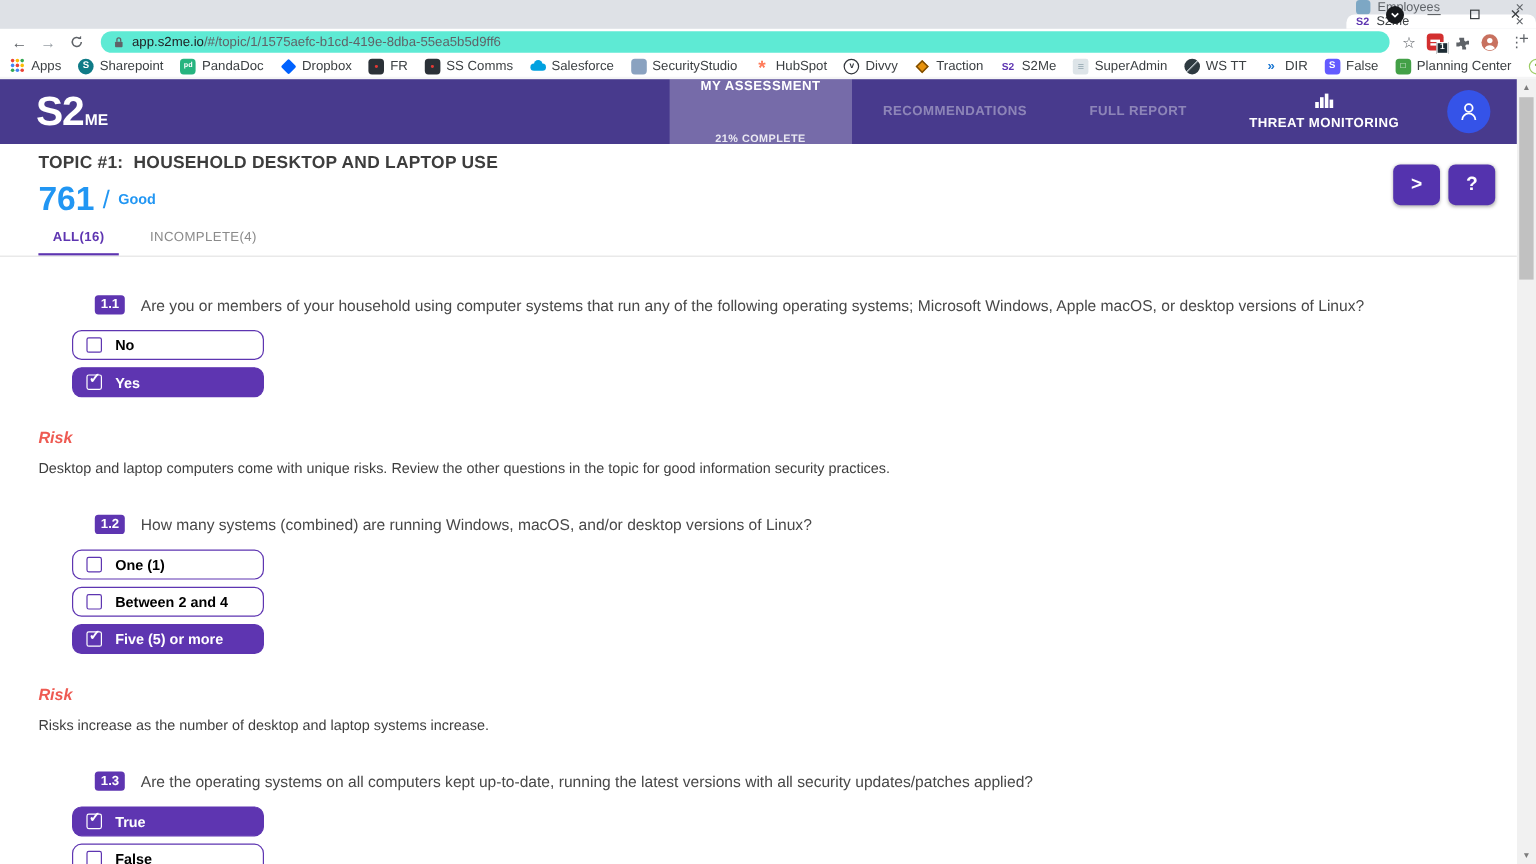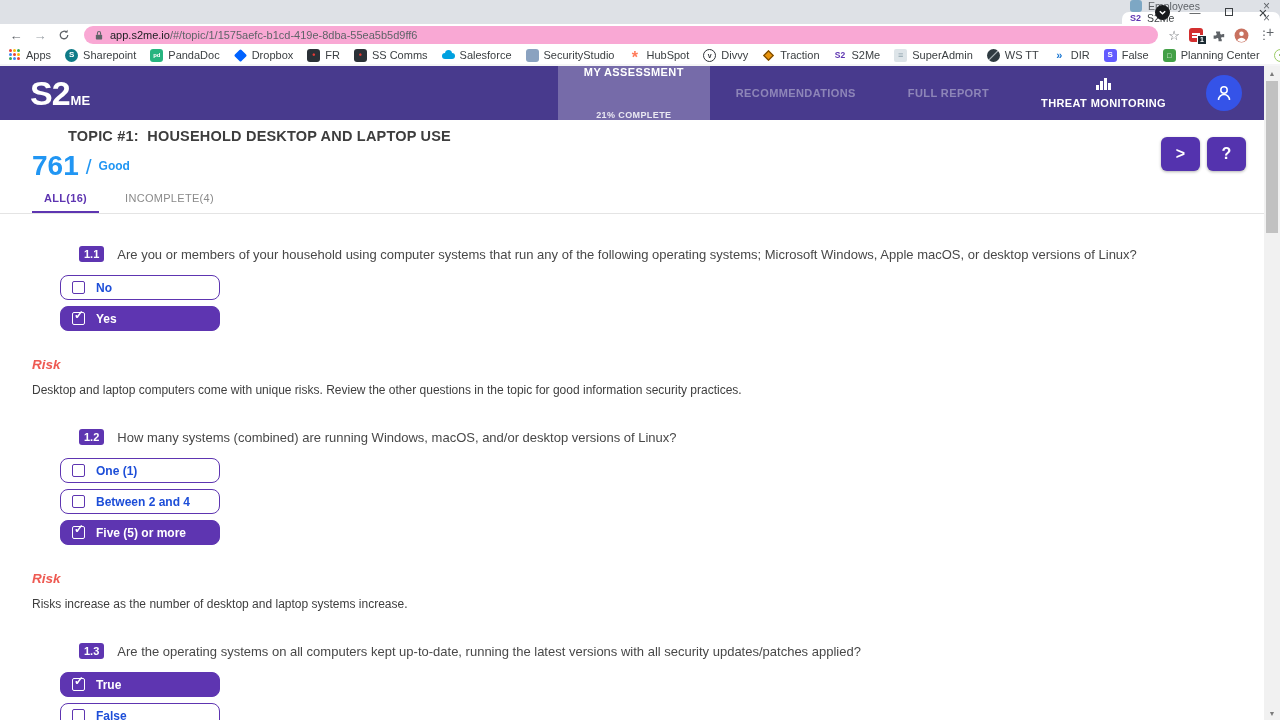--- a/index.html
+++ b/index.html
@@ -18,21 +18,21 @@
   .win-controls { position:absolute; right:0; top:0; height:24px; display:flex; align-items:center; gap:0; }
   .win-btn { width:34px; height:24px; display:flex; align-items:center; justify-content:center; color:#3c4043; font-size:11px; }
   .upd-circle { width:15px; height:15px; border-radius:50%; background:#17191c; display:flex; align-items:center; justify-content:center; margin-right:8px; }
   .upd-circle svg { display:block; }
   .max-box { width:8px; height:8px; border:1px solid #3c4043; }
 
   .toolbar { height:22px; background:#fff; display:flex; align-items:center; padding:0 6px; gap:4px; }
   .nav-ico { width:20px; text-align:center; font-size:13px; color:#5f6368; }
   .nav-ico.fwd { color:#9aa0a6; }
   .refresh-ico { width:20px; display:flex; justify-content:center; }
-  .omnibox { flex:1; height:18px; background:#f9a8d4; border-radius:10px; display:flex; align-items:center; padding:4px 10px; gap:6px; margin:0 6px; overflow:hidden; }
+  .omnibox { flex:1; height:18px; background:#5eead4; border-radius:10px; display:flex; align-items:center; padding:4px 10px; gap:6px; margin:0 6px; overflow:hidden; }
   .url { font-size:11px; white-space:nowrap; }
   .url .dom { color:#202124; }
   .url .path { color:#5f6368; }
   .tb-right { display:flex; align-items:center; gap:9px; padding-right:4px; }
   .star { color:#5f6368; font-size:13px; }
   .ext-red { width:14px; height:14px; background:#d32f2f; border-radius:3px; position:relative; display:flex; align-items:center; justify-content:center; }
   .ext-red i { width:8px; height:2px; background:#fff; display:block; box-shadow:0 3px 0 #fff; margin-top:-3px; }
   .ext-badge { position:absolute; right:-4px; bottom:-3px; background:#1c2b33; color:#fff; font-size:7px; font-weight:bold; padding:0 2px; border:1px solid #fff; line-height:8px; }
   .menu-dots { color:#5f6368; font-size:12px; }
 
@@ -76,42 +76,42 @@
   .nav-item.active { background:rgba(255,255,255,.25);justify-content:space-between; }
   .nav-item.disabled { color:rgba(255,255,255,.38); }
   .nav-sub { font-size:9px; font-weight:bold; margin-top:3px; color:rgba(255,255,255,.85); }
   .nav-item.withicon { flex-direction:column; gap:7px; }
   .bars-ico { display:flex; align-items:flex-end; gap:1.5px; height:12px; }
   .bars-ico i { width:2.5px; background:#fff; display:block; }
   .bars-ico i:nth-child(1){height:5px}.bars-ico i:nth-child(2){height:9px}.bars-ico i:nth-child(3){height:12px}.bars-ico i:nth-child(4){height:7px}
   .app-avatar { width:36px; height:36px; border-radius:50%; background:#3553e8; display:flex; align-items:center; justify-content:center; margin:0 22px 0 14px; }
 
   .content { padding:8px 0 0 32px; position:relative; }
-  .topic-title { font-size:14.5px; font-weight:bold; color:#3d3d3d; white-space:pre; letter-spacing:.2px;margin-left:36px; }
+  .topic-title { font-size:14.5px; font-weight:bold; color:#3d3d3d; white-space:pre; letter-spacing:.2px; }
   .score-row { margin-top:8px; display:flex; align-items:center; gap:7px; height:28px; }
   .score-num { font-size:28px; font-weight:bold; color:#2196f3; line-height:.9; }
   .score-slash { font-size:21px; color:#2196f3; font-weight:300; line-height:1; }
   .score-grade { font-size:12px; font-weight:bold; color:#2196f3; padding-bottom:1px; }
   .fab-group { position:absolute; top:17px; right:18px; display:flex; gap:7px; }
   .fab { width:39px; height:34px; border-radius:6px; background:#5433ae; color:#fff; display:flex; align-items:center; justify-content:center; font-size:16px; font-weight:bold; box-shadow:0 1px 3px rgba(0,0,0,.3); }
   .subtabs { margin-top:12px; display:flex; }
   .subtab { font-size:11px; padding:0 12px 7px; letter-spacing:.3px; }
   .subtab.on { color:#5e35b1; font-weight:bold; border-bottom:2px solid #5e35b1; }
   .subtab.off { color:#8a8a8a; margin-left:14px; }
   .hdivider { position:relative; left:-32px; width:1264px; height:1px; background:#e4e4e4; }
 
   .q { margin-top:32px; }
   .q-head { display:flex; gap:13px; align-items:flex-end;margin-left:47px; }
   .q-num { background:#5e35b1; color:#fff; font-size:11px; font-weight:bold; border-radius:3px; padding:2px 5px; line-height:1.1; }
   .q-text { font-size:13px; color:#484848; padding-top:1px; }
   .opts { margin:13px 0 0 28px; display:flex; flex-direction:column; gap:6px; }
   .opt { width:160px; height:25px; border:1.6px solid #5e35b1; border-radius:8px; background:#fff; display:flex; align-items:center; gap:11px; padding-left:11px; }
   .box { width:13px; height:13px; border:1.7px solid #5e35b1; border-radius:2px; position:relative; flex:0 0 auto; }
   .tick { display:none; position:absolute; top:-4px; left:1px; color:#fff; font-size:12px; font-weight:bold; line-height:1; }
-  .lbl { font-size:12px; font-weight:bold; color:#1d4ed8; white-space:nowrap; }
+  .lbl { font-size:12px; font-weight:bold; color:#000000; white-space:nowrap; }
   .opt[data-sel="true"] { background:#5e35b1; }
   .opt[data-sel="true"] .box { border-color:#fff; }
   .opt[data-sel="true"] .lbl { color:#fff; }
   .opt[data-sel="true"] .tick { display:block; }
   .risk { margin-top:26px; }
   .risk-title { color:#ee5a52; font-style:italic; font-weight:bold; font-size:13.5px; }
   .risk-text { margin-top:11px; font-size:12px; color:#3e3e3e; }
 
   
   .scrollbar { position:fixed; top:66px; right:0; bottom:0; width:16px; background:#f1f1f1; z-index:50; }

